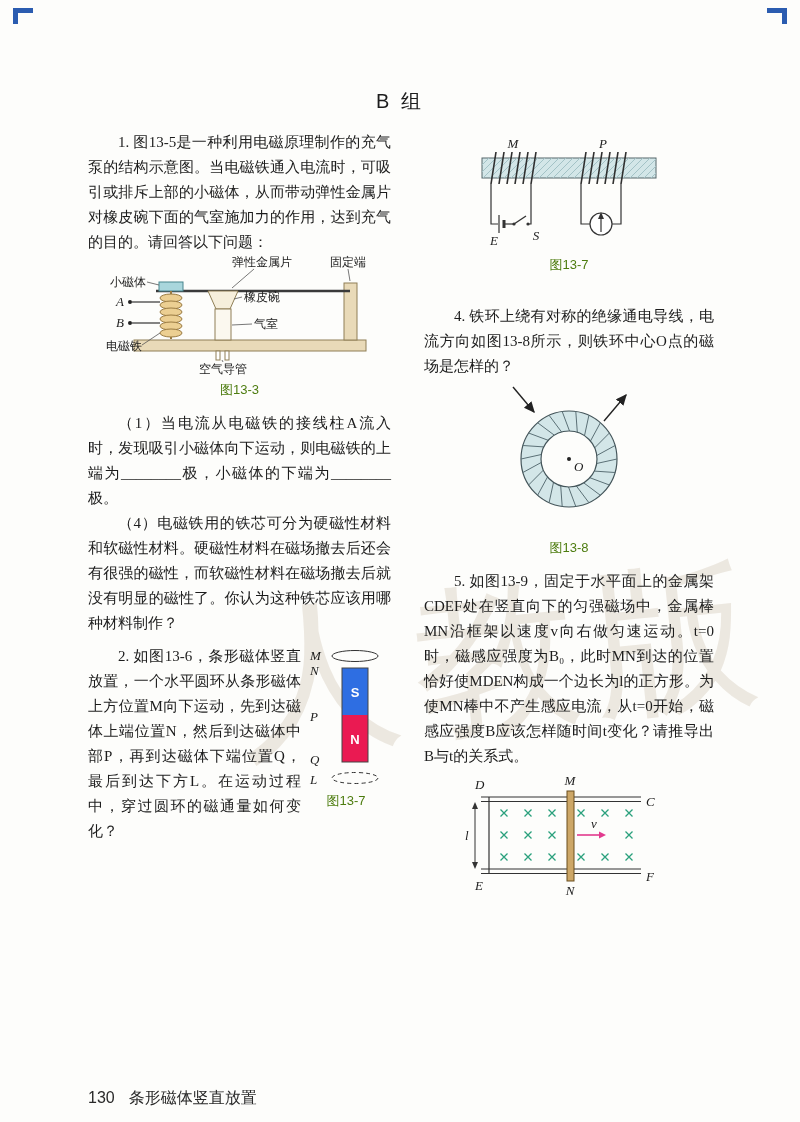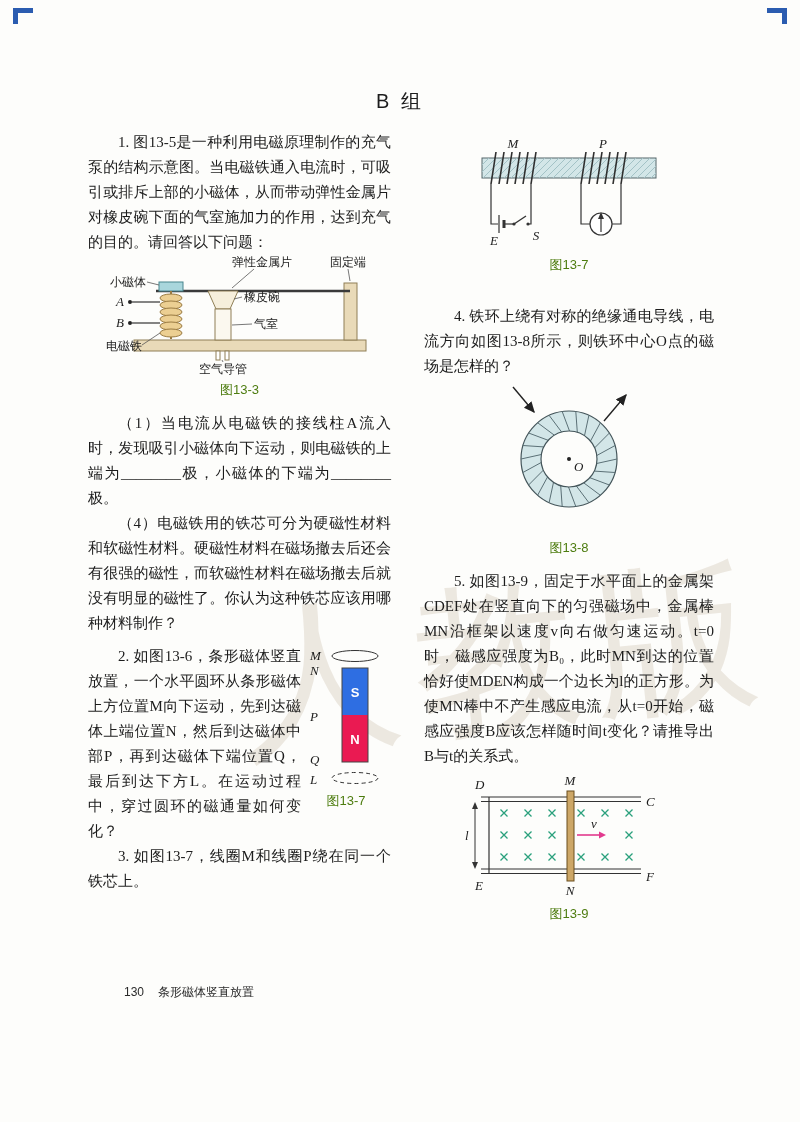--- a/index.html
+++ b/index.html
@@ -19,22 +19,22 @@
   .col-right{left:424px;top:138px;width:290px;}
   .para{margin:0;font-size:15px;line-height:25px;text-align:justify;text-indent:2em;}
   .mt8{margin-top:8px;}.mt12{margin-top:12px;font-family:Liberation Serif, serif;}.mt14{margin-top:14px;}
   .mt22{margin-top:22px;}.mt28{margin-top:28px;}.mt30{margin-top:30px;}
   figure.fig{margin:0;text-align:center;}
   .fig svg{display:block;margin:0 auto;}
   .fig-caption{font-size:13px;margin-top:4px;text-align:center;
         font-family:"Liberation Sans","DejaVu Sans",sans-serif;color:#4d7c0f;}
   .float-right{float:right;width:90px;margin:2px 0 4px 8px;}
   .p2-wrap::after{content:"";display:block;clear:both;}
-  .footer{position:absolute;left:88px;top:984px;font-size:12px;color:#2a2a2a;
-        font-family:"Liberation Sans","DejaVu Sans",sans-serif;display:flex;gap:14px;align-items:baseline;margin-left:36px;}
+  .footer{position:absolute;left:88px;top:1088px;font-size:16px;color:#2a2a2a;
+        font-family:"Liberation Sans","DejaVu Sans",sans-serif;display:flex;gap:14px;align-items:baseline;}
   svg text.cn{font-family:"Liberation Sans","DejaVu Sans",sans-serif;font-size:12px;fill:#1c1c1c;}
   svg text.it{font-family:"Liberation Serif","DejaVu Serif",serif;font-style:italic;font-size:13px;fill:#1c1c1c;}
   svg text.pole{font-family:"Liberation Sans","DejaVu Sans",sans-serif;font-size:13px;font-weight:bold;fill:#ffffff;}
   svg .ptr{stroke:#555;stroke-width:.8;}
   svg .wire{stroke:#333;stroke-width:1.2;fill:none;}
 </style>
 </head>
 <body>
 
 <div class="page">
@@ -118,21 +118,20 @@
           <text class="it" x="8" y="31">N</text>
           <text class="it" x="8" y="77">P</text>
           <text class="it" x="8" y="120">Q</text>
           <text class="it" x="8" y="140">L</text>
         </svg>
         <figcaption class="fig-caption">图13-7</figcaption>
       </figure>
       <p class="para">2. 如图13-6，条形磁体竖直放置，一个水平圆环从条形磁体上方位置M向下运动，先到达磁体上端位置N，然后到达磁体中部P，再到达磁体下端位置Q，最后到达下方L。在运动过程中，穿过圆环的磁通量如何变化？</p>
     </div>
 
-    <p class="para">3. 如图13-7，线圈M和线圈P绕在同一个铁芯上。</p>
   </div>
 
   <div class="col col-right">
 
     <figure class="fig">
       <svg width="190" height="114" viewBox="0 0 190 114">
         <defs>
           <pattern id="f7hatch" width="7" height="7" patternUnits="userSpaceOnUse">
             <line x1="0" y1="7" x2="7" y2="0" stroke="#a3c2c6" stroke-width="1"></line>
           </pattern>
@@ -270,21 +269,20 @@
 
         <text class="it" x="2" y="71">l</text>
         <text class="it" x="12" y="20">D</text>
         <text class="it" x="183" y="37">C</text>
         <text class="it" x="12" y="121">E</text>
         <text class="it" x="183" y="112">F</text>
         <text class="it" x="107" y="16" text-anchor="middle">M</text>
         <text class="it" x="107" y="126" text-anchor="middle">N</text>
         <text class="it" x="128" y="59">v</text>
       </svg>
-      <figcaption class="fig-caption">图13-9</figcaption>
     </figure>
   </div>
 
   <div class="footer">
     <span>130</span>
     <span>条形磁体竖直放置</span>
   </div>
 </div>
 
 </body></html>

